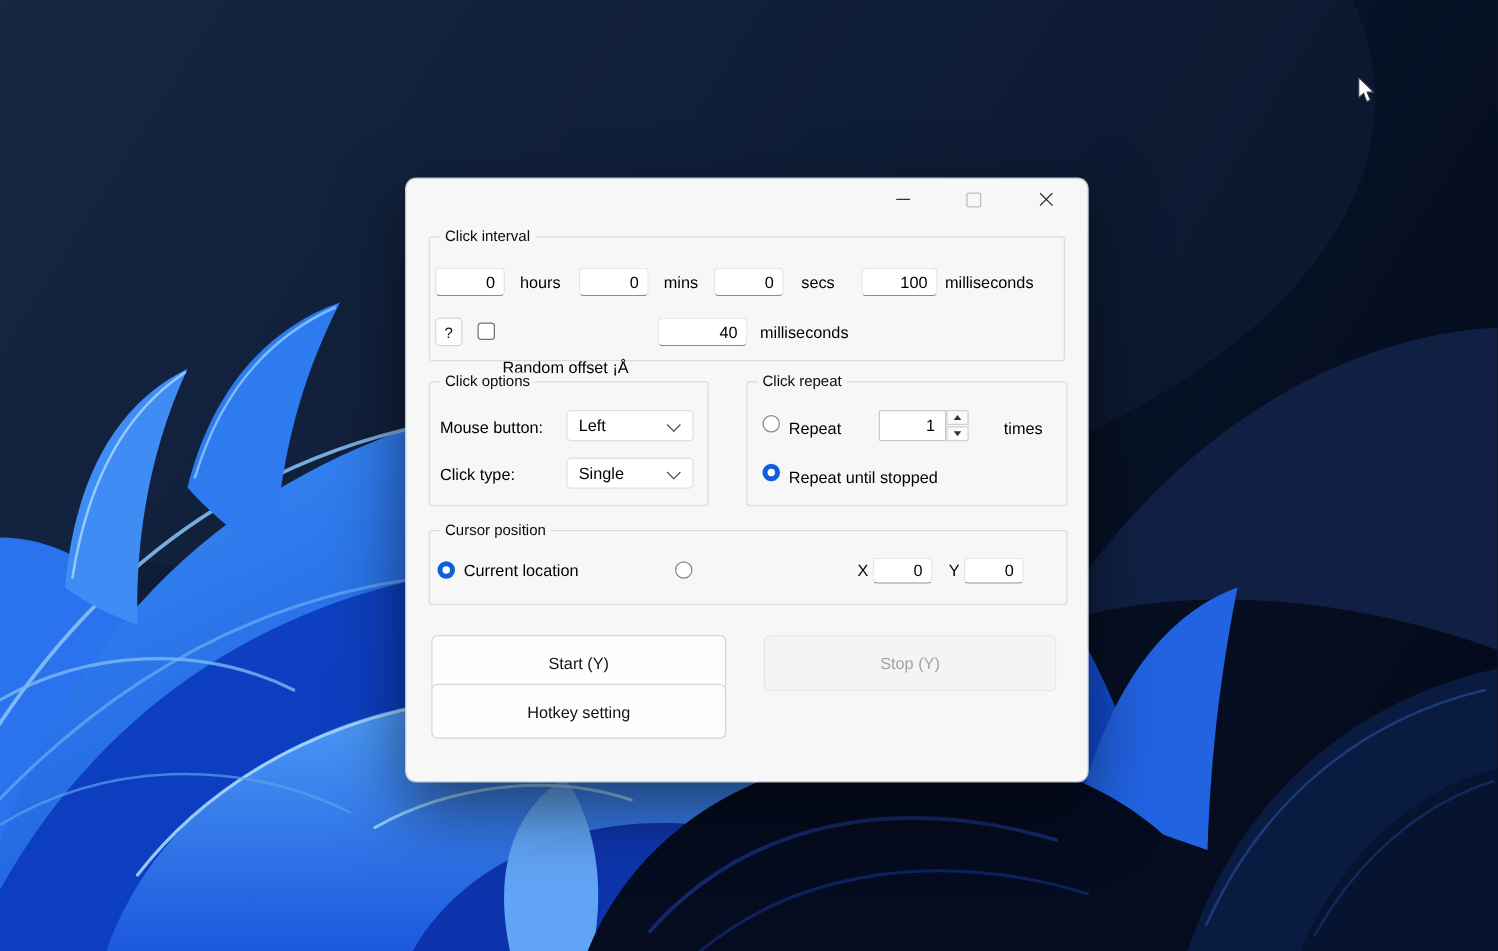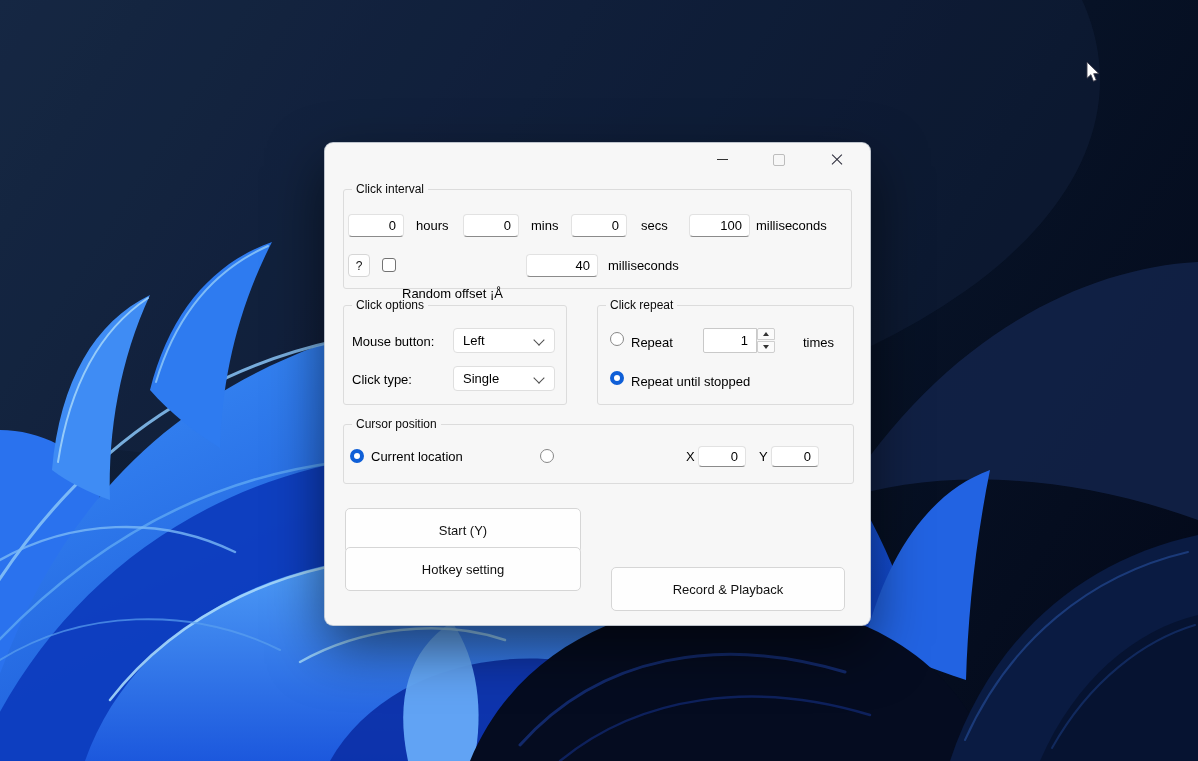--- a/index.html
+++ b/index.html
@@ -212,19 +212,19 @@
 
     <span class="radio" style="left:196px;top:24px;"></span>
 
     <span class="lbl" style="left:342px;top:20px;">X</span>
     <input class="tb" style="left: 354px; top: 21px; width: 48px; height: 21px;" readonly="" value="0">
     <span class="lbl" style="left:415px;top:20px;">Y</span>
     <input class="tb" style="left: 427px; top: 21px; width: 48px; height: 21px;" readonly="" value="0">
   </div>
 
   <button class="btn" style="left:20px;top:365px;width:236px;height:45px;border-radius:5px;">Start (Y)</button>
+  <button class="btn" style="left:286px;top:365px;width:234px;height:45px;border-radius:5px;" disabled="">Stop (Y)</button>
   <button class="btn" style="left:20px;top:404px;width:236px;height:44px;border-radius:5px;">Hotkey setting</button>
-  <button class="btn" style="left:286px;top:424px;width:234px;height:44px;border-radius:5px;">Record &amp; Playback</button>
 </div>
 
 <svg id="cursor" viewBox="0 0 15 21" xmlns="http://www.w3.org/2000/svg">
   <path d="M1 0 L1 16.2 L4.9 12.7 L7.4 19.3 L10.3 18.1 L7.7 11.7 L13 11.7 Z" fill="#ffffff" stroke="#3a3a4a" stroke-width="0.9"></path>
 </svg>
 
 </body></html>

